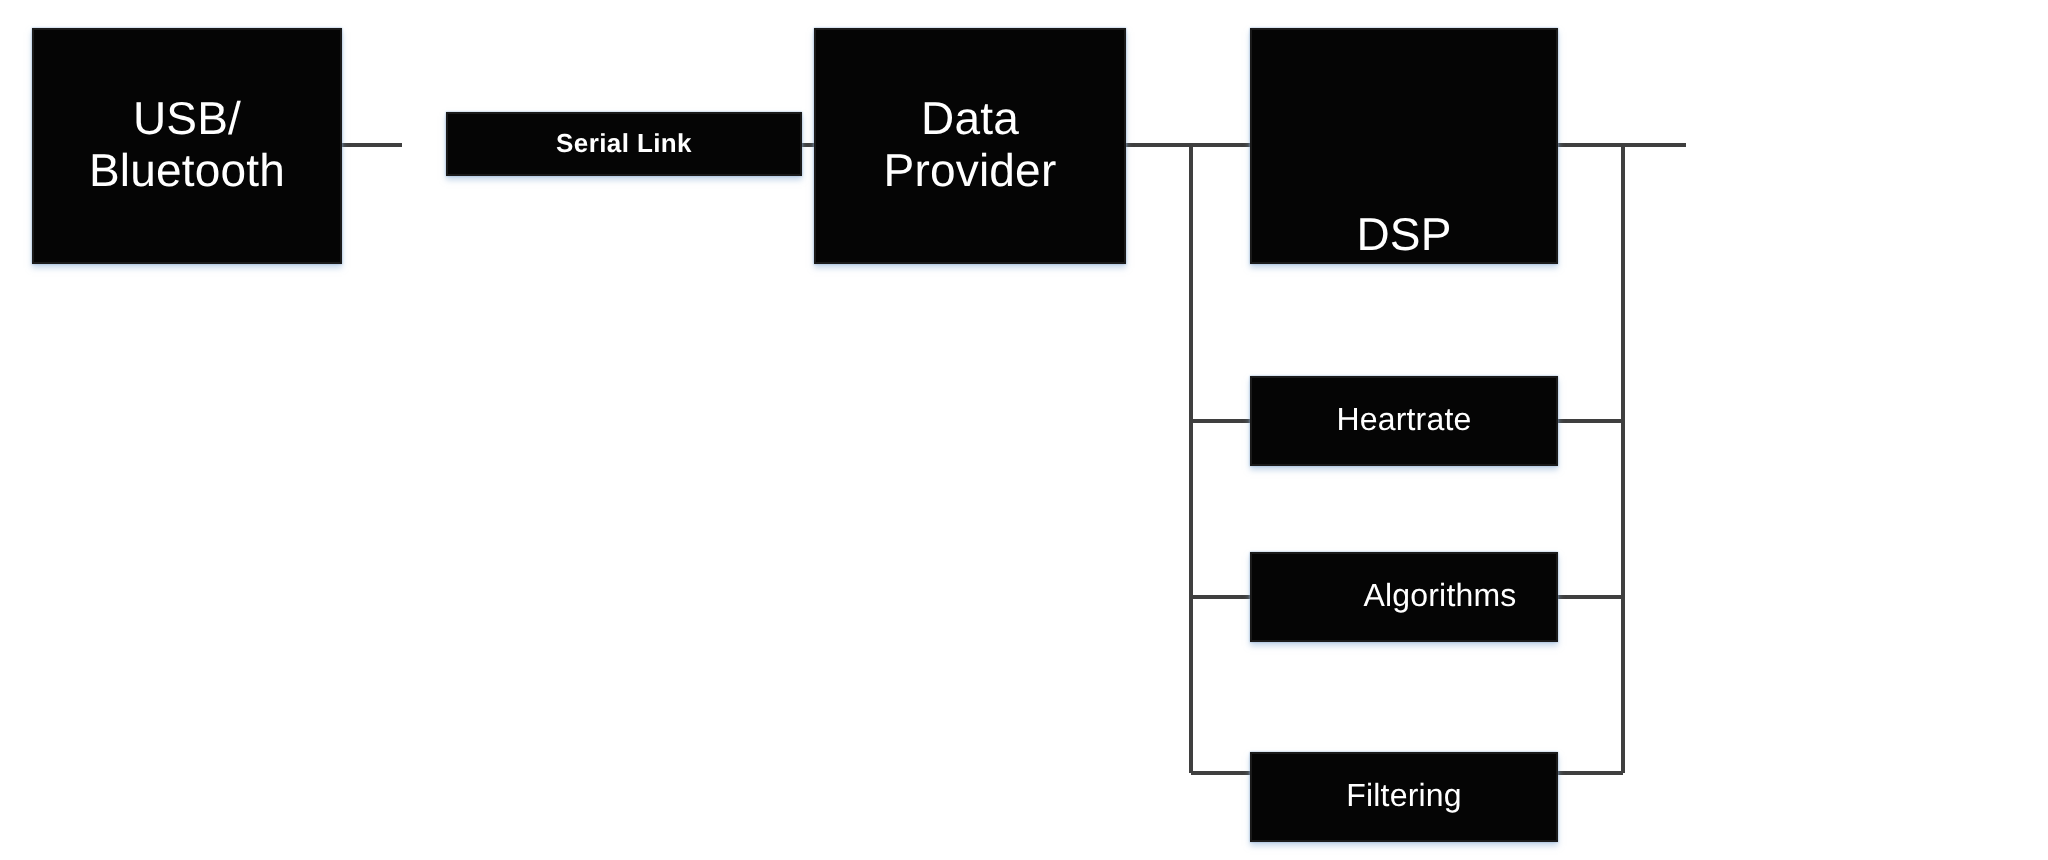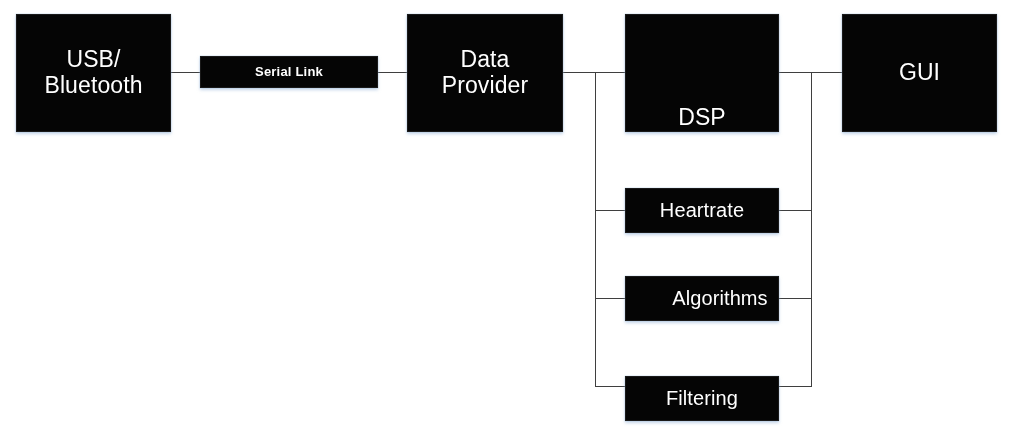--- a/index.html
+++ b/index.html
@@ -54,22 +54,22 @@
     z-index: 2;
     user-select: none;
   }
   .node .label {
     display: block;
     white-space: pre-line;
     padding: 0 4px;
   }
 
   .node.big      { font-size: 23px; font-weight: 400; }
-  .node.sub      { font-size: 20px; font-weight: 400; }
-  .node.tiny     { font-size: 13px; font-weight: 600; letter-spacing: 0.2px; }
+  .node.sub      { font-size: 16px; font-weight: 400; }
+  .node.tiny     { font-size: 13px; font-weight: 600; letter-spacing: 0.2px; margin-left: 23px; }
 </style>
 </head>
 <body>
 
 <div id="canvas">
 
   <svg id="wires" viewBox="0 0 1024 430" width="1024" height="430" aria-hidden="true">
 
     <line x1="171" y1="72.5" x2="201" y2="72.5"></line>
 
@@ -103,23 +103,20 @@
 
   <div class="node big" id="node-data-provider" style="left:407px; top:14px; width:156px; height:118px;">
     <span class="label">Data
 Provider</span>
   </div>
 
   <div class="node big" id="node-dsp" style="left:625px; top:14px; width:154px; height:118px;align-items:flex-end;">
     <span class="label">DSP</span>
   </div>
 
-  <div class="node big" id="node-gui" style="left:842px; top:14px; width:155px; height:118px;">
-    <span class="label">GUI</span>
-  </div>
 
   <div class="node sub" id="node-heartrate" style="left:625px; top:188px; width:154px; height:45px;">
     <span class="label">Heartrate</span>
   </div>
 
   <div class="node sub" id="node-algorithms" style="left:625px; top:276px; width:154px; height:45px;padding-left:36px;">
     <span class="label">Algorithms</span>
   </div>
 
   <div class="node sub" id="node-filtering" style="left:625px; top:376px; width:154px; height:45px;">

